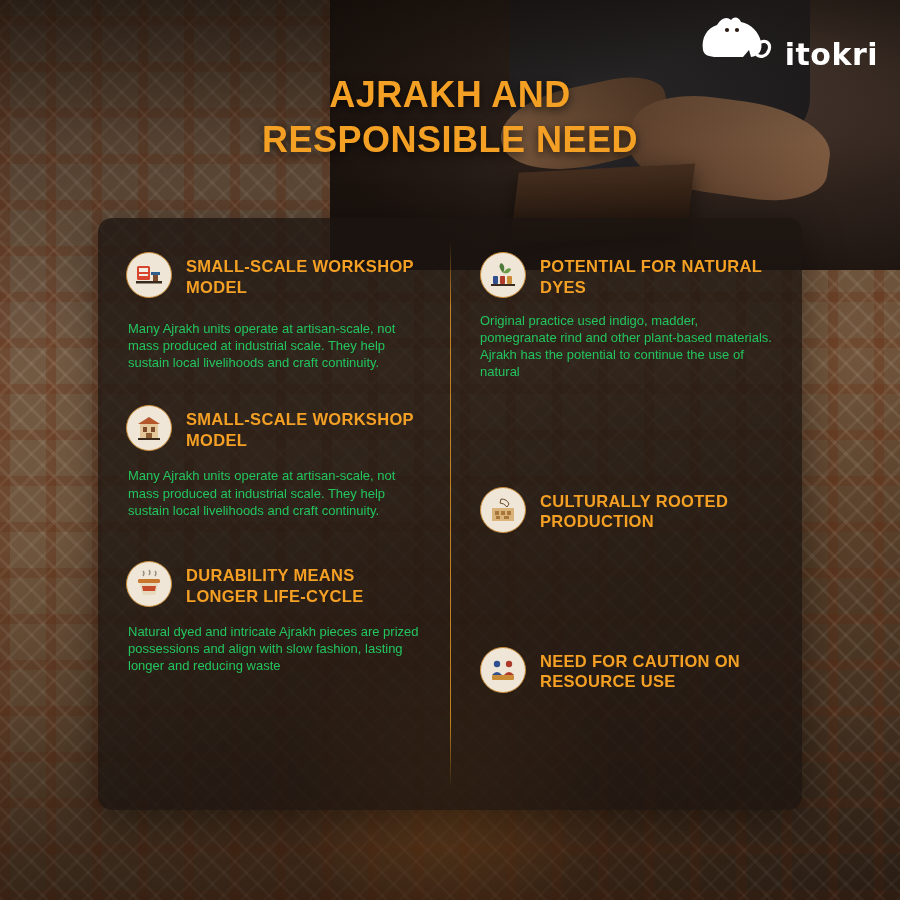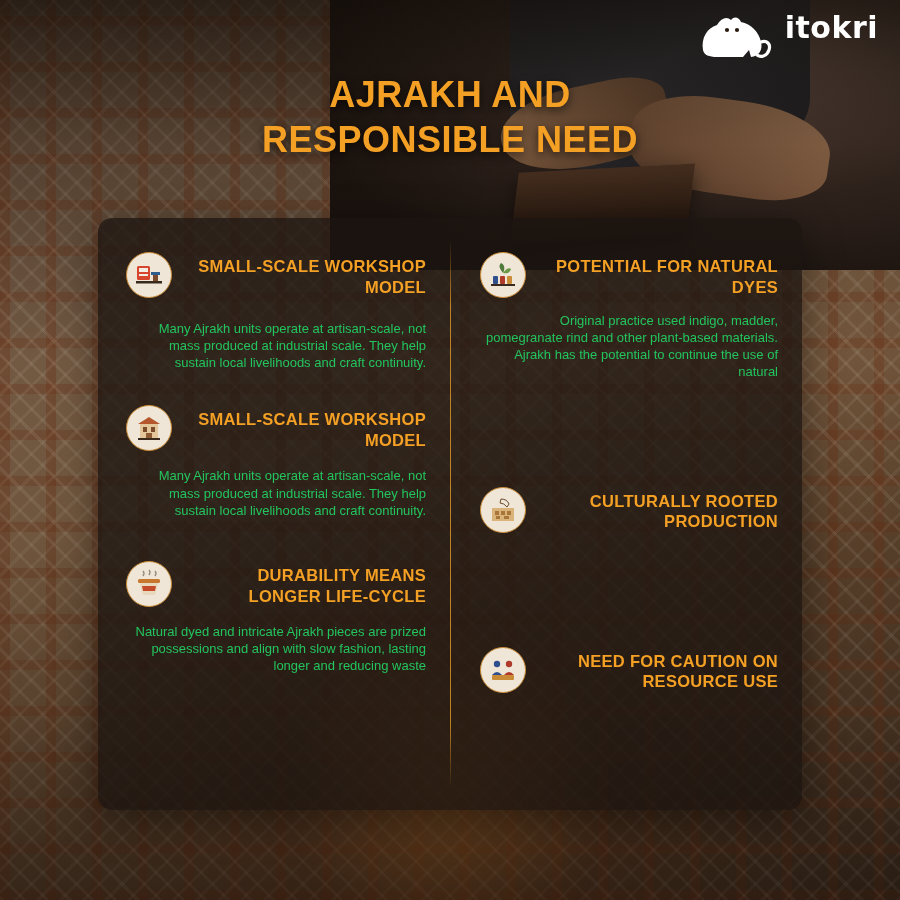--- a/index.html
+++ b/index.html
@@ -96,21 +96,21 @@
     transform: rotate(-2deg);
     opacity: 0.95;
   }
 
   
   .logo {
     position: absolute;
     right: 22px;
     top: 10px;
     display: flex;
-    align-items: flex-start;
+    align-items: flex-end;
     gap: 12px;
   }
   .logo-word {
     color: #ffffff;
     font-size: 30px;
     font-weight: bold;
     letter-spacing: 0.5px;
     font-family: "DejaVu Sans", sans-serif;
   }
 
@@ -135,21 +135,20 @@
   .panel {
     position: absolute;
     left: 98px;
     top: 218px;
     width: 704px;
     height: 592px;
     background: rgba(26,20,16,0.76);
     border-radius: 14px;
     box-shadow: 0 10px 40px rgba(0,0,0,0.45);
     display: flex;
-    text-align: right;
   }
   .divider {
     position: absolute;
     left: 50%;
     top: 22px;
     bottom: 22px;
     width: 1px;
     background: linear-gradient(180deg, rgba(244,160,36,0.0) 0%, rgba(244,160,36,0.75) 12%, rgba(244,160,36,0.75) 88%, rgba(244,160,36,0.0) 100%);
   }
   .col {

